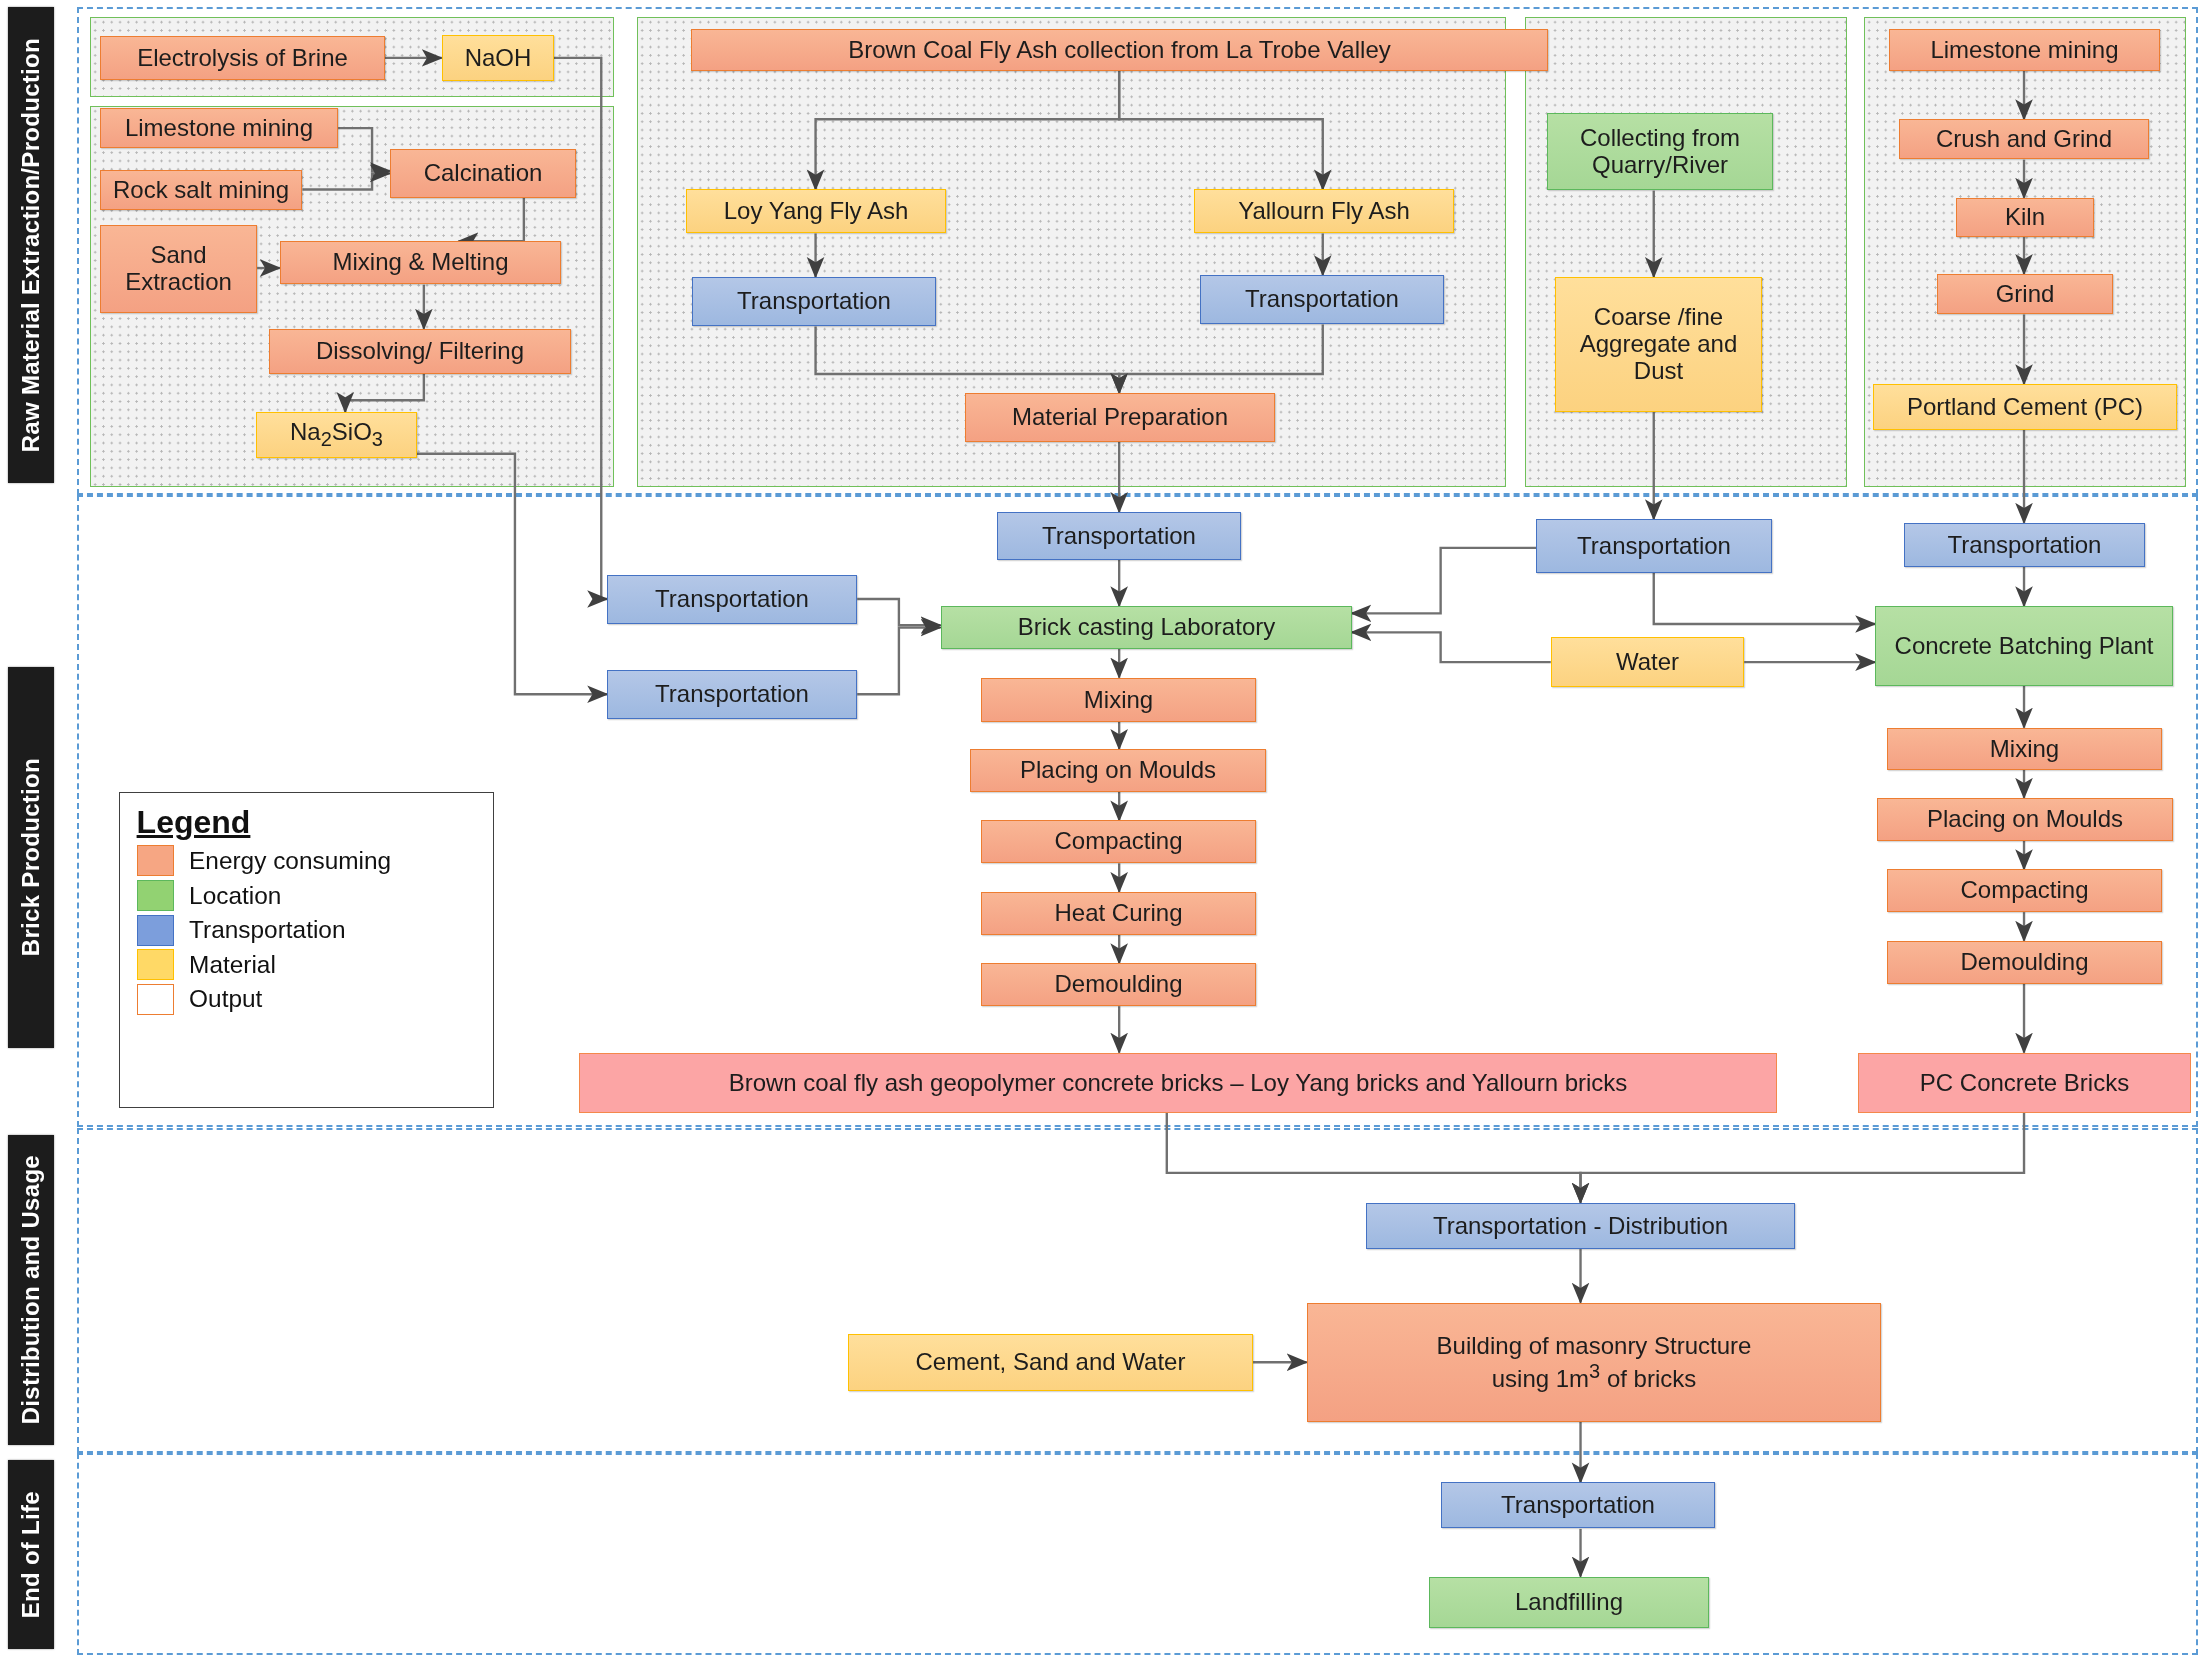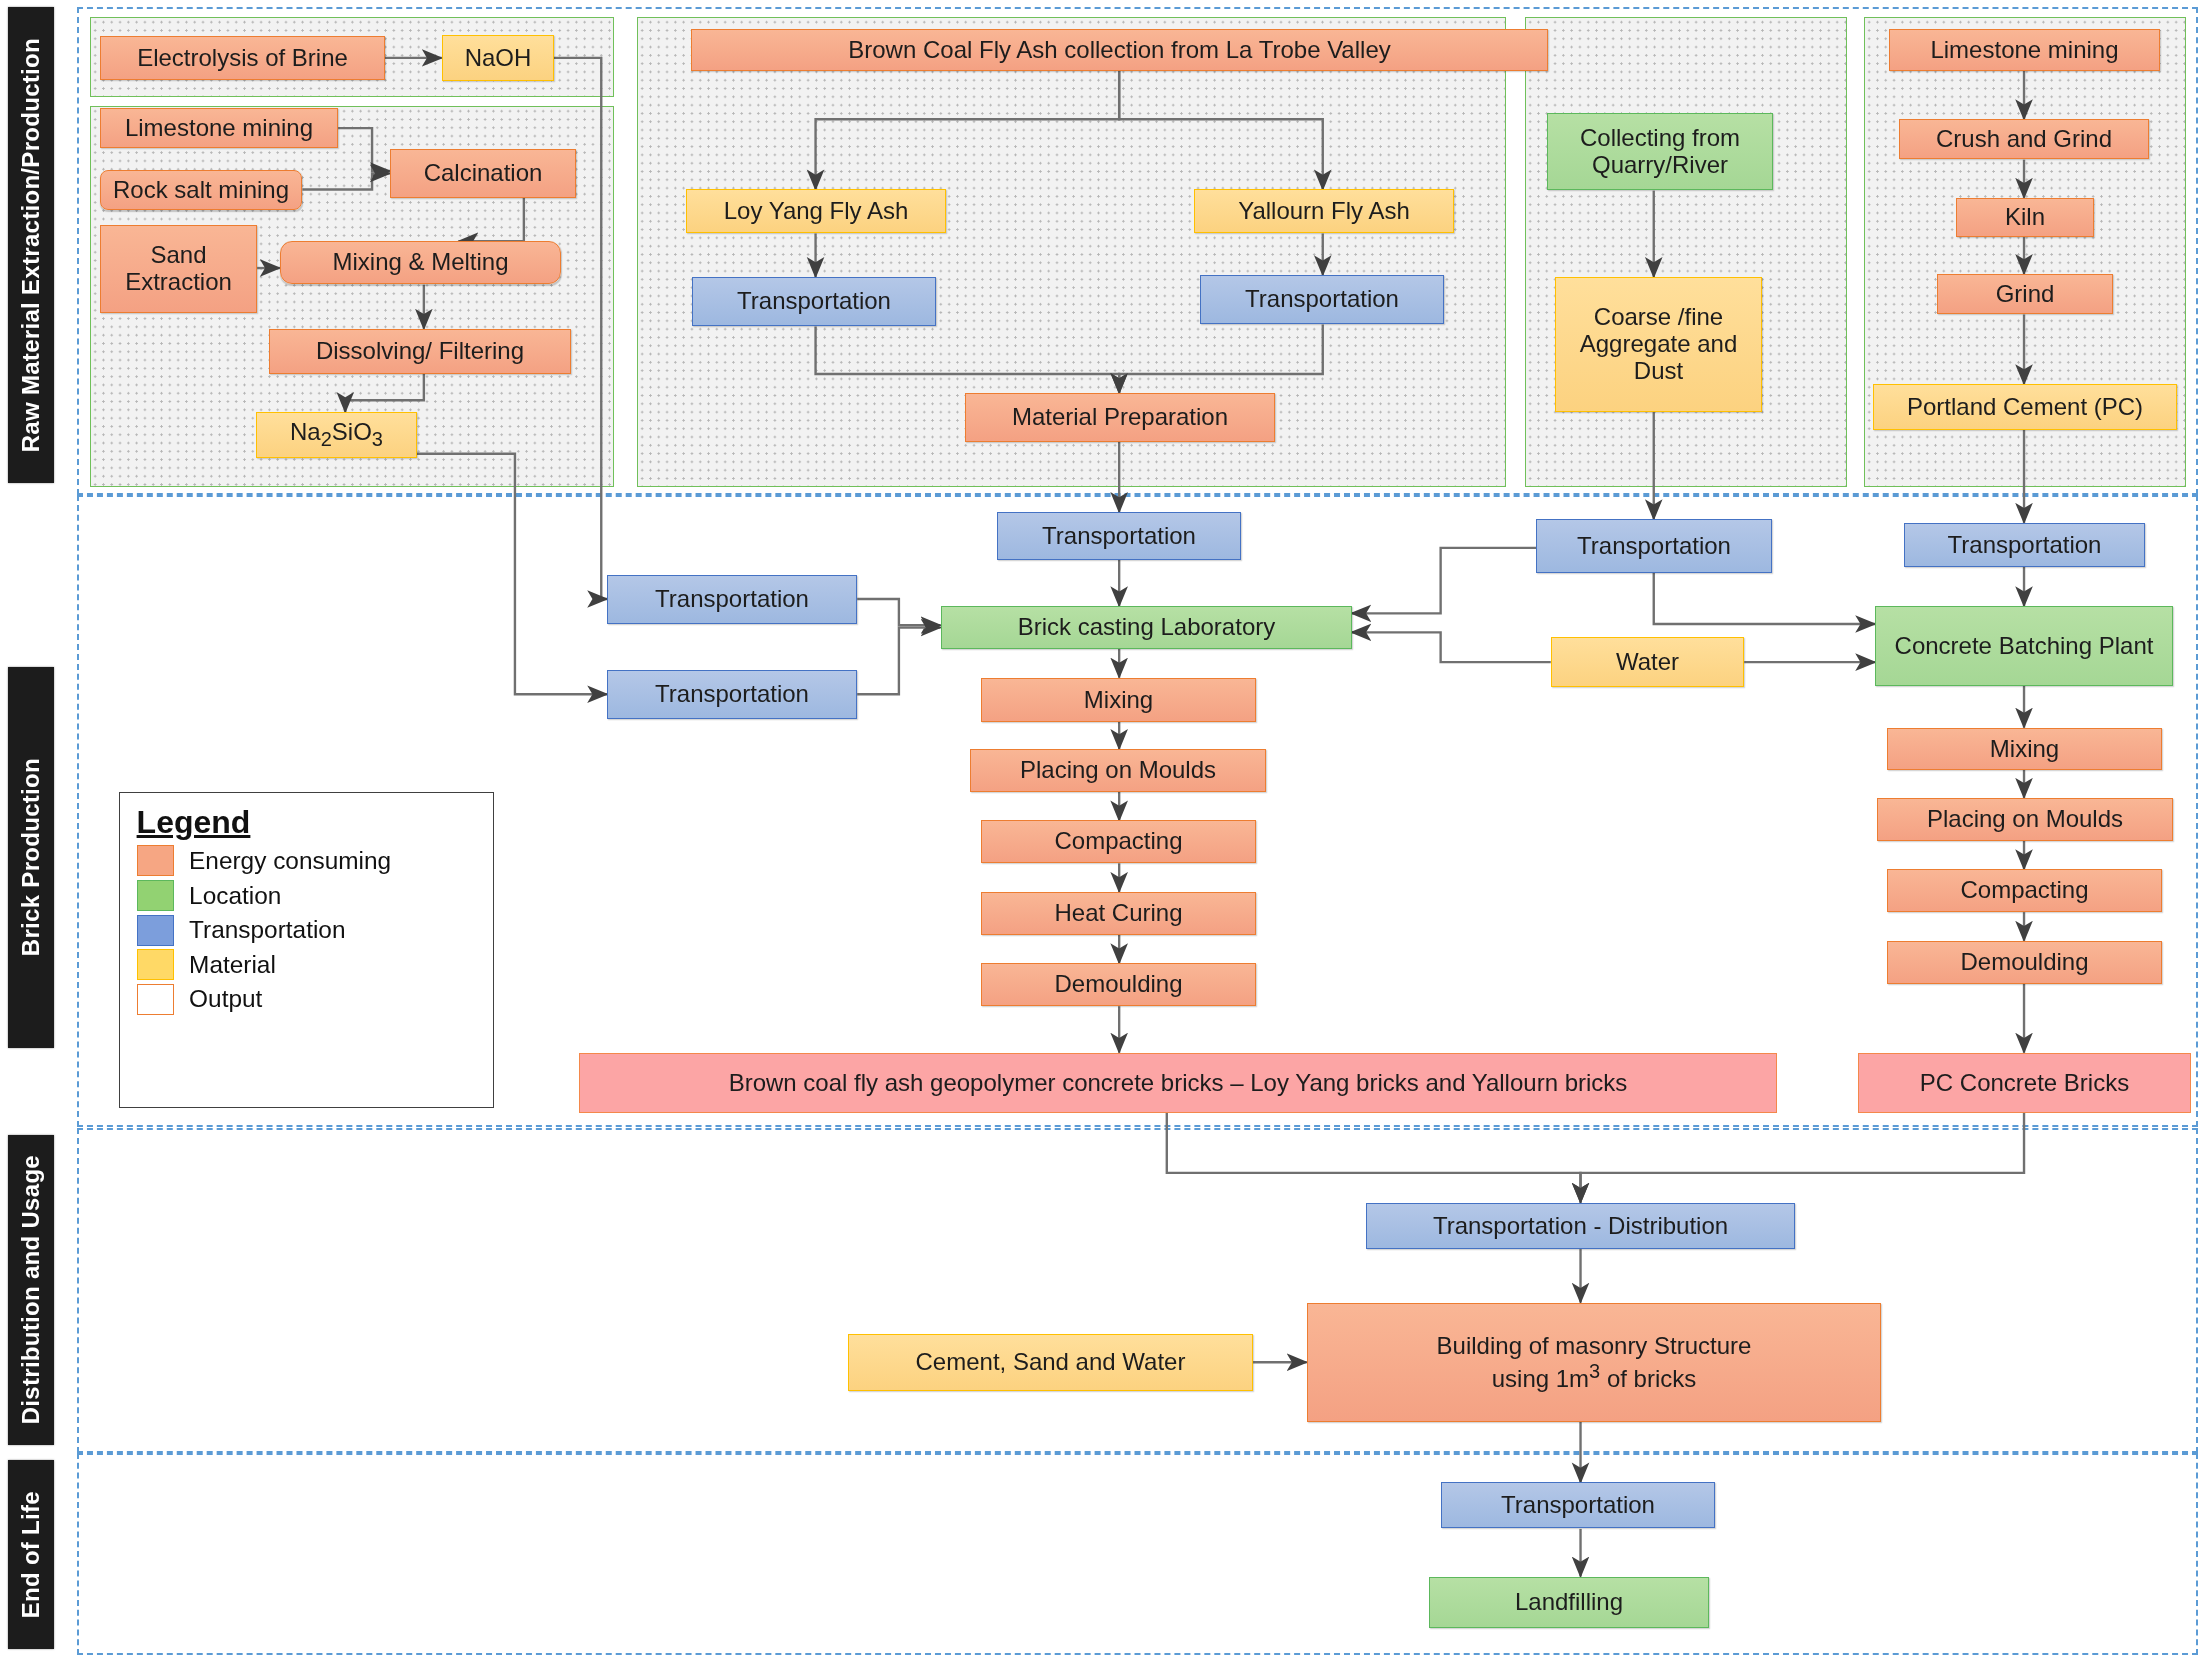--- a/index.html
+++ b/index.html
@@ -166,30 +166,30 @@
   <div class="node n-energy" style="left:100px;top:36px;width:285px;height:44px;">
     <span>Electrolysis of Brine</span>
   </div>
   <div class="node n-material" style="left:442px;top:35px;width:112px;height:46px;">
     <span>NaOH</span>
   </div>
 
   <div class="node n-energy" style="left:100px;top:108px;width:238px;height:40px;">
     <span>Limestone mining</span>
   </div>
-  <div class="node n-energy" style="left:100px;top:170px;width:202px;height:40px;border-radius:8px;">
+  <div class="node n-energy" style="left:100px;top:170px;width:202px;height:40px;">
     <span>Rock salt mining</span>
   </div>
   <div class="node n-energy" style="left:390px;top:149px;width:186px;height:49px;">
     <span>Calcination</span>
   </div>
   <div class="node n-energy" style="left:100px;top:225px;width:157px;height:88px;">
     <span>Sand Extraction</span>
   </div>
-  <div class="node n-energy" style="left:280px;top:241px;width:281px;height:43px;border-radius:12px;">
+  <div class="node n-energy" style="left:280px;top:241px;width:281px;height:43px;">
     <span>Mixing &amp; Melting</span>
   </div>
   <div class="node n-energy" style="left:269px;top:329px;width:302px;height:45px;">
     <span>Dissolving/ Filtering</span>
   </div>
   <div class="node n-material" style="left:256px;top:412px;width:161px;height:46px;">
     <span><span>Na</span><sub>2</sub><span>SiO</span><sub>3</sub></span>
   </div>
 
   <div class="node n-energy" style="left:691px;top:29px;width:857px;height:42px;">

